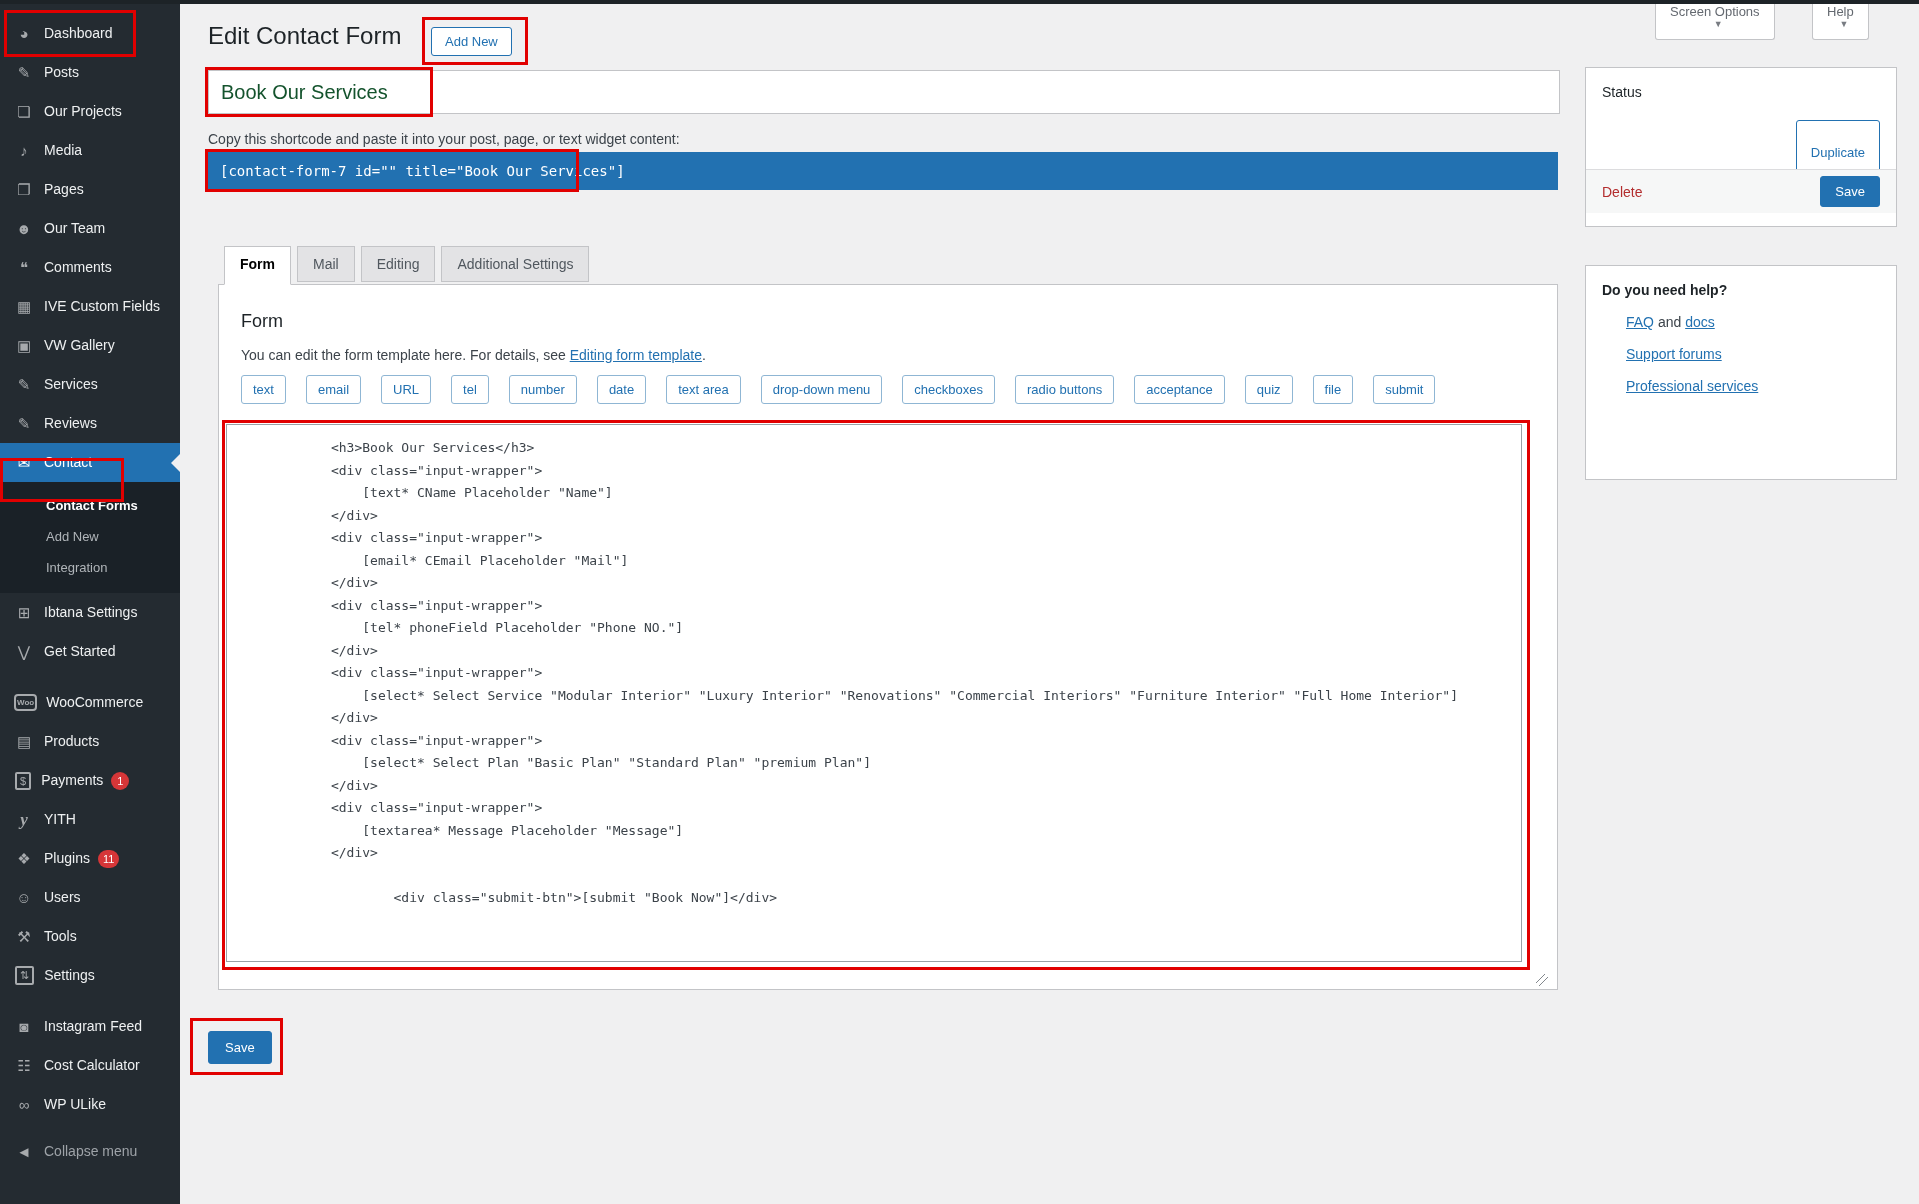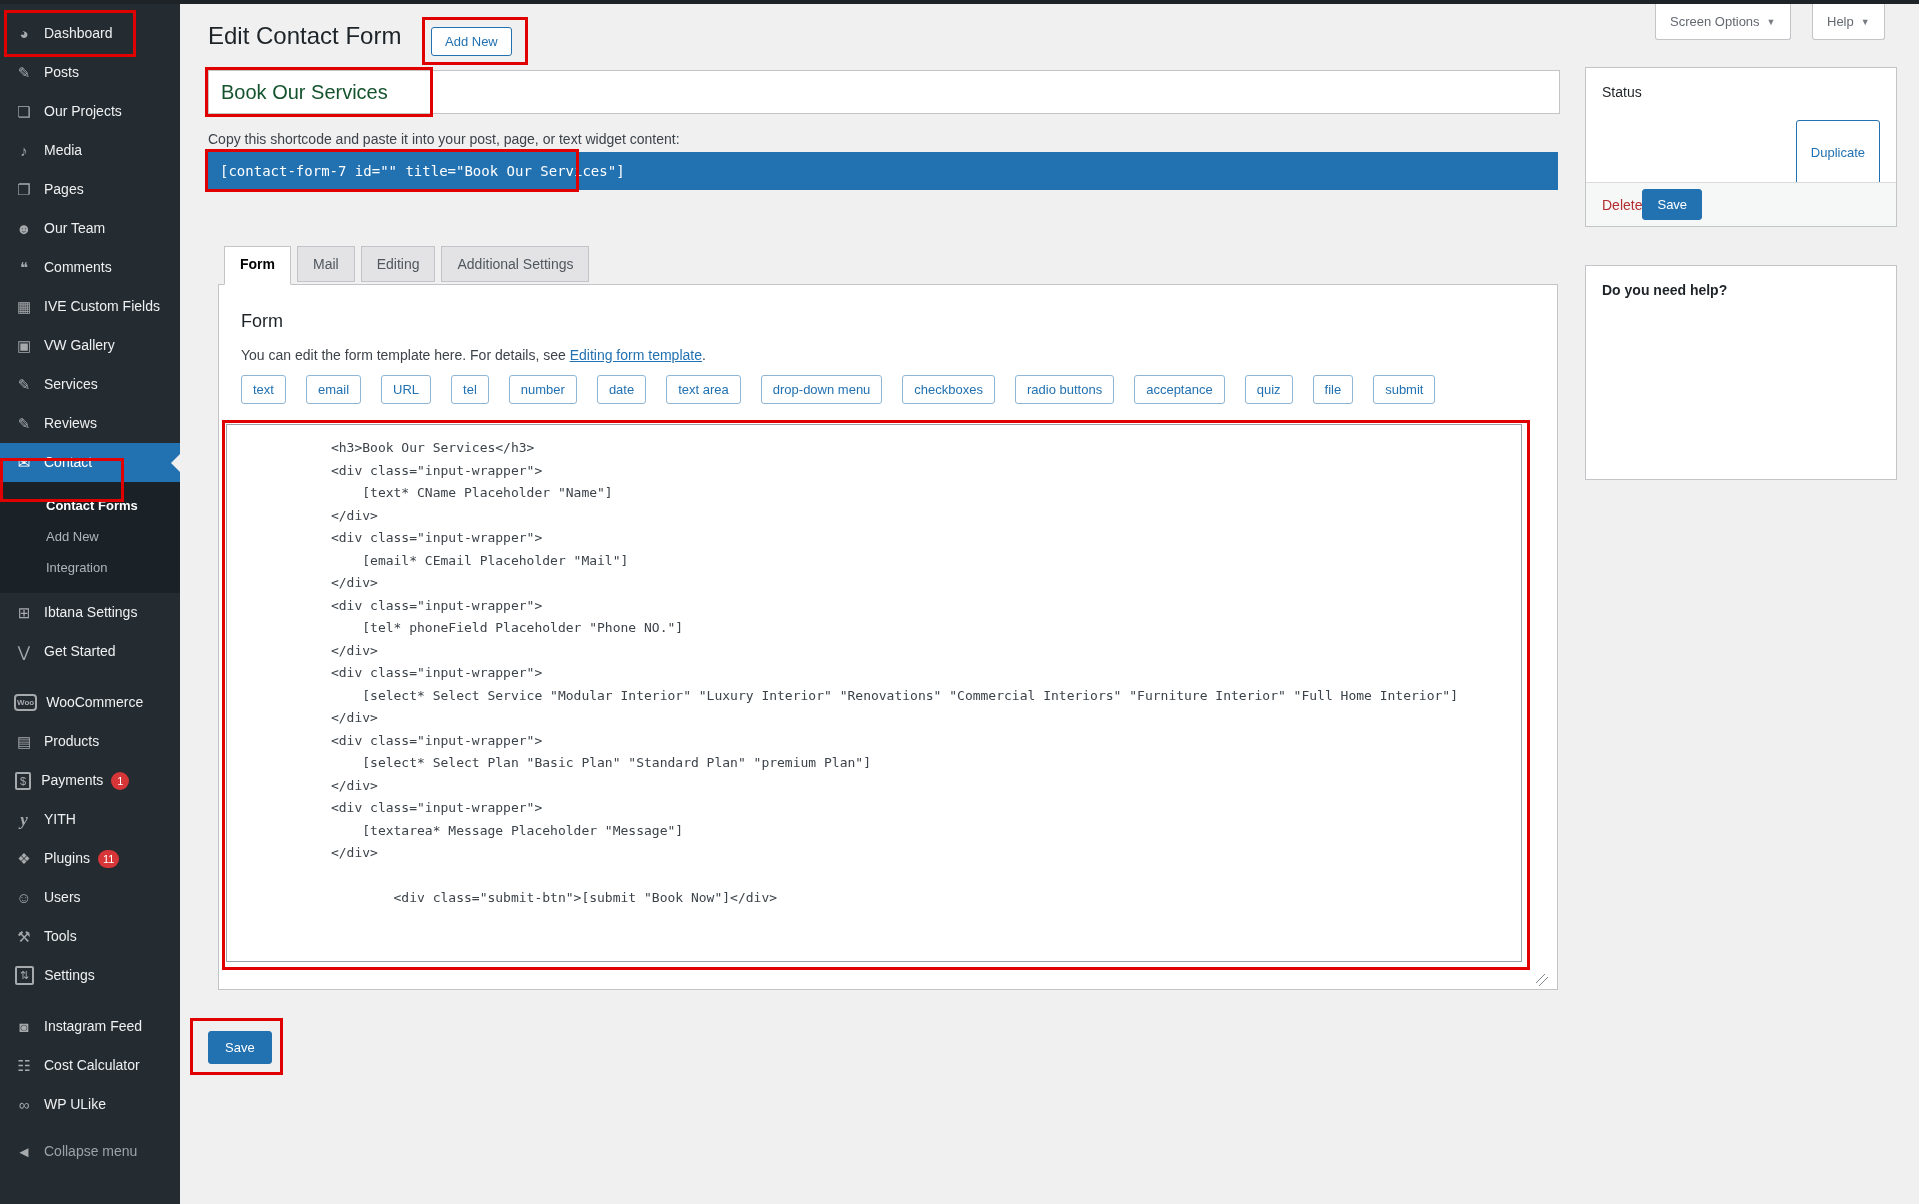--- a/index.html
+++ b/index.html
@@ -21,21 +21,21 @@
   .submenu { background:#1a2127; padding:8px 0 10px 0; }
   .smi { display:block; padding:8px 12px 8px 46px; font-size:13px; color:#b0b5b9; cursor:pointer; }
   .smi.current { color:#fff; font-weight:bold; }
   .sep { height:12px; }
   .gap { height:8px; }
   [data-name="woocommerce-icon"] { font-size:8px; font-weight:bold; border:2px solid #a7aaad; border-radius:4px; padding:2px 1px; flex-basis:auto; margin-left:2px; margin-right:9px; }
   [data-name="payments-icon"], [data-name="settings-icon"] { font-size:11px; border:2px solid #a7aaad; border-radius:2px; padding:1px 3px; flex-basis:auto; margin-left:3px; margin-right:10px; }
   [data-name="yith-icon"] { font-family:"Liberation Serif", serif; font-style:italic; font-weight:bold; font-size:17px; }
 
   
-  .corner-tab { position:absolute; top:4px; height:36px; background:#fff; border:1px solid #c3c4c7; border-top:none; border-radius:0 0 3px 3px; color:#646970; font-size:13px; display:flex; align-items:center; padding:0 14px; cursor:pointer; }
+  .corner-tab { position:absolute; top:4px; height:36px; background:#fff; border:1px solid #c3c4c7; border-top:none; border-radius:0 0 3px 3px; color:#646970; font-size:13px; display:flex; align-items:center; padding:0 14px; cursor:pointer;flex-direction:column; }
   .corner-tab .arrow { font-size:9px; margin-left:7px; color:#787c82; }
   #screen-options-tab { left:1655px; }
   #help-tab { left:1812px; }
 
   
   #page-title { position:absolute; left:208px; top:22px; font-size:24px; font-weight:400; color:#1d2327; }
   #add-new-btn { position:absolute; left:431px; top:27px; background:#fff; border:1px solid #2271b1; color:#2271b1; font-size:13px; padding:6px 13px; border-radius:3px; cursor:pointer; font-family:inherit; }
 
   #form-title-input { position:absolute; left:208px; top:70px; width:1352px; height:44px; background:#fff; border:1px solid #c3c4c7; font-size:20px; color:#14532d; padding:0 12px; font-family:inherit; }
   #copy-help { position:absolute; left:208px; top:131px; font-size:14px; color:#3c434a; }
@@ -54,21 +54,21 @@
   .tag-btn { background:#fff; border:1px solid #8fb6d4; color:#2271b1; border-radius:3px; font-size:13px; padding:6px 11px; cursor:pointer; font-family:inherit; white-space:nowrap; }
   #form-code { position:absolute; left:7px; top:139px; width:1296px; height:538px; background:#fff; border:1px solid #9aa0a5; font-family:"DejaVu Sans Mono", monospace; font-size:13px; line-height:22.5px; color:#3c434a; padding:12px 10px 10px 10px; white-space:pre-wrap; word-break:break-word; overflow:hidden; cursor:text; }
   .resize-grip { position:absolute; right:9px; bottom:3px; width:12px; height:12px; background:
       linear-gradient(135deg, transparent 0 6px, #82878c 6px 7px, transparent 7px 10px, #82878c 10px 11px, transparent 11px); }
 
   
   .side-box { position:absolute; left:1585px; width:312px; background:#fff; border:1px solid #c3c4c7; }
   #status-box { top:67px; height:160px; }
   #status-title { position:absolute; left:16px; top:16px; font-size:14px; color:#1d2327; }
   #duplicate-btn { position:absolute; right:16px; top:52px; background:#fff; border:1px solid #2271b1; color:#2271b1; font-size:13px; padding:24px 14px; border-radius:3px; cursor:pointer; font-family:inherit; }
-  #status-footer { position:absolute; left:0; bottom:0; width:100%; height:44px; border-top:1px solid #dcdcde; background:#f6f7f7; display:flex; align-items:center; padding:0 16px; }
+  #status-footer { position:absolute; left:0; bottom:13px; width:100%; height:44px; border-top:1px solid #dcdcde; background:#f6f7f7; display:flex; align-items:center; justify-content:space-between; padding:0 16px; }
   #delete-link { color:#b32d2e; font-size:14px; cursor:pointer; }
   .btn-primary { background:#2271b1; border:1px solid #2271b1; color:#fff; font-size:13px; padding:7px 14px; border-radius:3px; cursor:pointer; font-family:inherit; }
   #help-box { top:265px; height:215px; padding:16px; }
   #help-title { font-size:14px; font-weight:bold; color:#1d2327; }
   #help-body { font-size:14px; color:#3c434a; line-height:1.5; margin-top:12px; width:280px; }
   #help-links { margin:6px 0 0 24px; }
   .help-row { margin-top:16px; font-size:14px; color:#3c434a; }
 
   #bottom-save-btn { position:absolute; left:208px; top:1031px; padding:8px 16px; font-size:13px; }
 
@@ -268,20 +268,25 @@
   <div id="status-title" data-name="status-panel-title">Status</div>
   <button id="duplicate-btn" data-name="duplicate-button">Duplicate</button>
   <div id="status-footer" data-name="status-panel-footer">
     <a id="delete-link" data-name="delete-link">Delete</a>
     <button class="btn-primary" data-name="save-button-sidebar">Save</button>
   </div>
 </div>
 
 <div class="side-box" id="help-box" data-name="help-panel">
   <div id="help-title" data-name="help-panel-title">Do you need help?</div>
+  <div id="help-links" data-name="help-panel-links">
+      <div class="help-row" data-name="help-link-row"><a class="link" data-name="help-link-faq">FAQ</a><span data-name="help-link-joiner"> and </span><a class="link" data-name="help-link-docs">docs</a></div>
+      <div class="help-row" data-name="help-link-row"><a class="link" data-name="help-link-support-forums">Support forums</a></div>
+      <div class="help-row" data-name="help-link-row"><a class="link" data-name="help-link-professional-services">Professional services</a></div>
+    </div>
 </div>
 
 <button class="btn-primary" id="bottom-save-btn" data-name="save-button-bottom">Save</button>
 
 <div class="annot" style="left:4px;   top:10px;   width:132px;  height:47px;" data-name="annotation-rect-dashboard"></div>
 <div class="annot" style="left:0px;   top:458px;  width:124px;  height:44px;" data-name="annotation-rect-contact"></div>
 <div class="annot" style="left:422px; top:17px;   width:106px;  height:48px;" data-name="annotation-rect-add-new"></div>
 <div class="annot" style="left:205px; top:67px;   width:228px;  height:50px;" data-name="annotation-rect-form-title"></div>
 <div class="annot" style="left:205px; top:149px;  width:374px;  height:43px;" data-name="annotation-rect-shortcode"></div>
 <div class="annot" style="left:222px; top:420px;  width:1308px; height:550px;" data-name="annotation-rect-textarea"></div>

